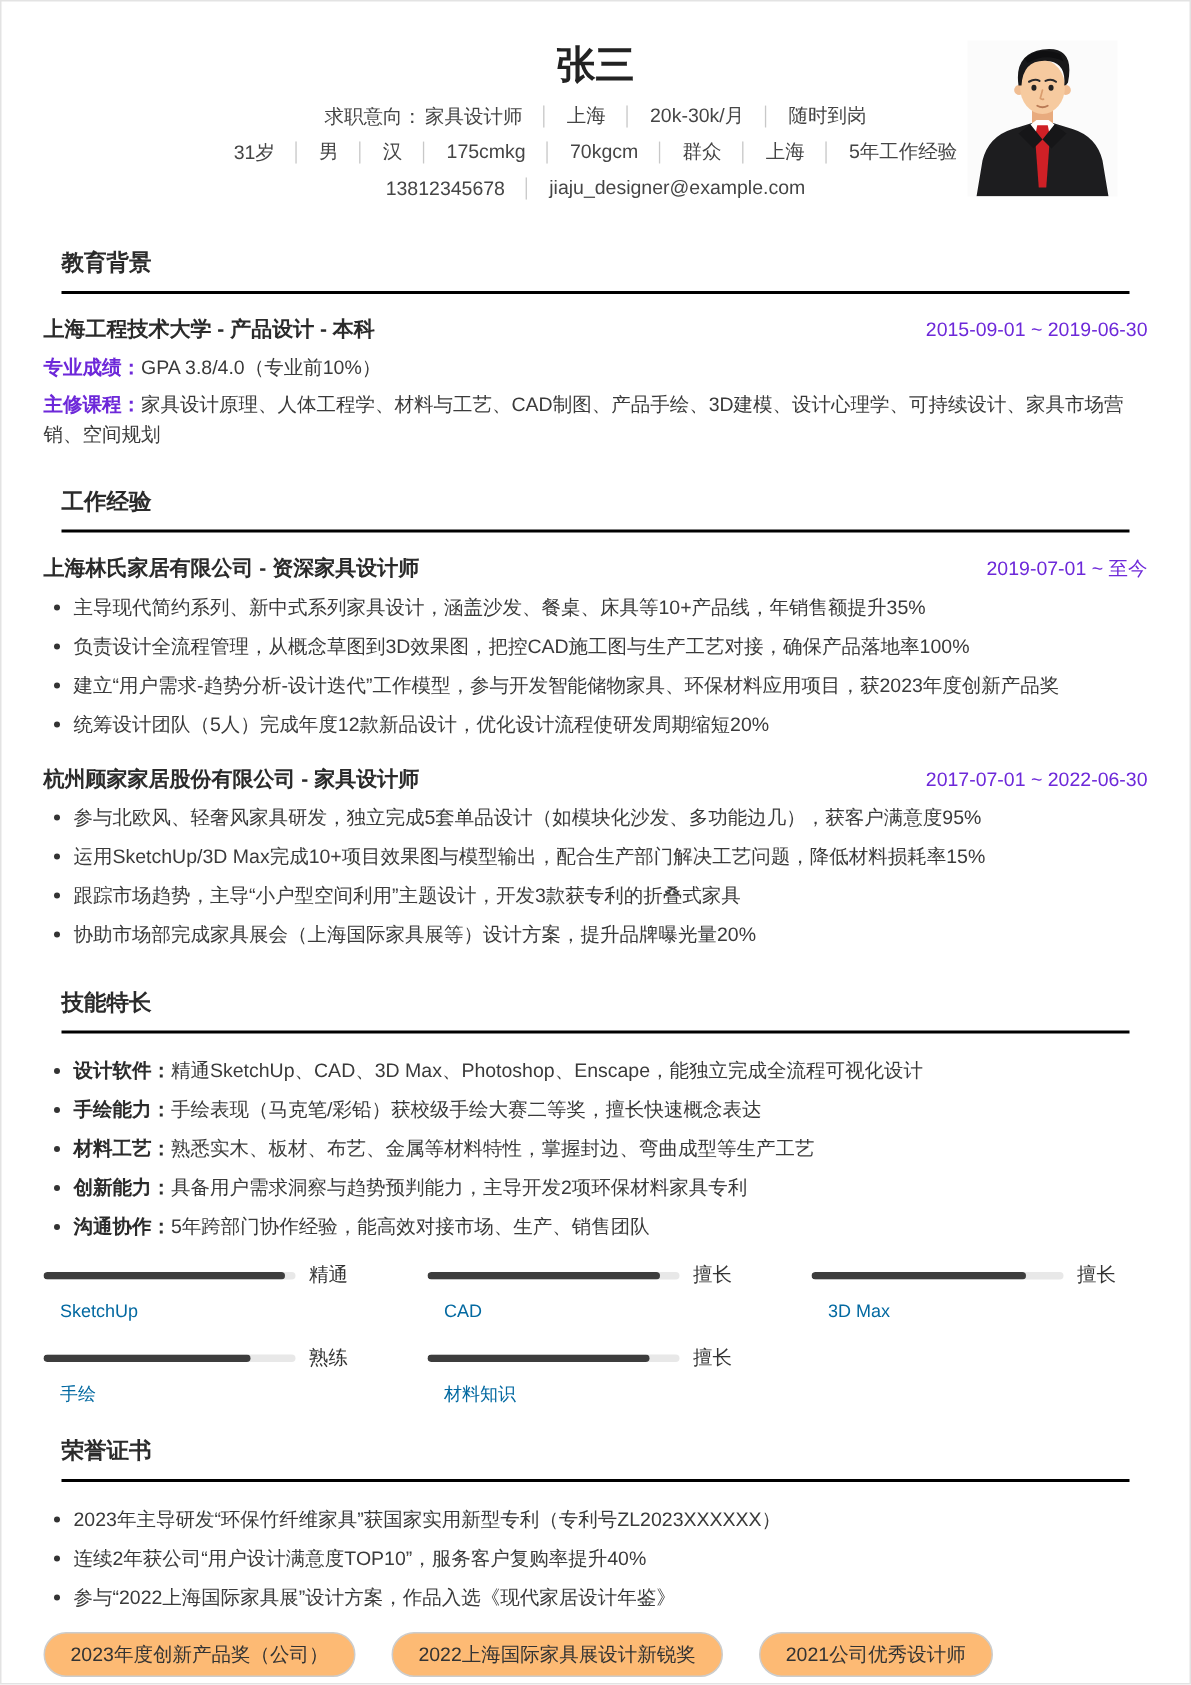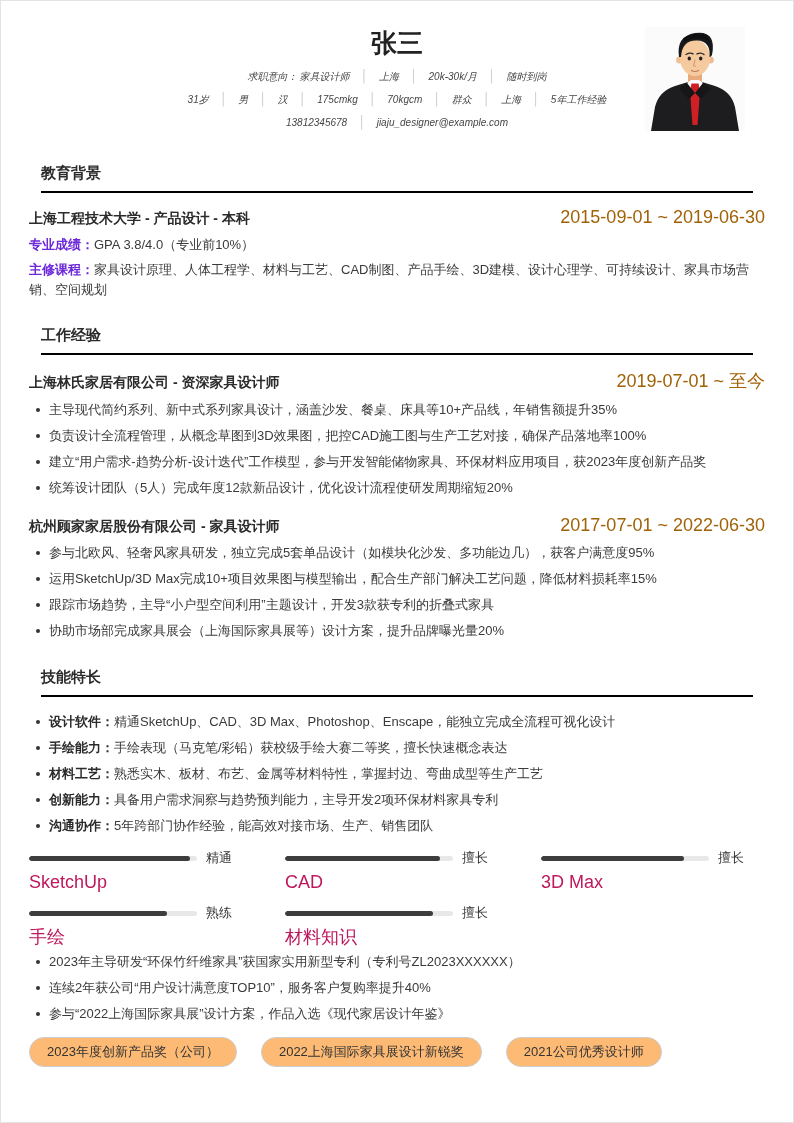--- a/index.html
+++ b/index.html
@@ -11,41 +11,41 @@
     overflow:hidden;
     font-family:"Liberation Sans","DejaVu Sans",sans-serif;
     color:#3a3a3a;
     -webkit-font-smoothing:antialiased;
   }
   .page{position:relative;padding:0 28px;}
 
   
   .header{padding-top:30px;text-align:center;}
   .name{font-size:26px;font-weight:700;color:#222;line-height:24px;margin:0 0 10px 0;}
-  .hline{display:flex;justify-content:center;align-items:flex-end;font-size:10px;color:#454545;line-height:23px;font-style:italic;}
+  .hline{display:flex;justify-content:center;align-items:flex-end;font-size:13px;color:#454545;line-height:23px;}
   .hline .lbl{margin-right:2px;}
   .sep-list{display:flex;list-style:none;margin:0;padding:0;align-items:center;}
   .sep-list li{white-space:nowrap;}
   .sep-list li + li::before{content:"│";color:#c8c8c8;margin:0 11px;font-size:12px;}
   .photo{position:absolute;top:26px;right:48px;width:100px;height:104px;overflow:hidden;background:#fbfbfb;}
   .photo svg{display:block;width:100%;height:100%;}
 
   
   h2.sec{
     font-size:15px;font-weight:700;color:#2b2b2b;line-height:18px;
     margin:12px;padding-bottom:9px;border-bottom:2px solid #000000;
   }
   .sec-edu h2.sec{margin-top:30px;}
   .sec-work h2.sec{margin-top:26px;}
   .sec-skill h2.sec{margin-top:24px;}
   .sec-honor h2.sec{margin-top:22px;}
 
   .row-between{display:flex;justify-content:space-between;align-items:baseline;}
   .org{font-size:14px;font-weight:700;color:#2b2b2b;line-height:18px;}
-  .date{font-size:18px;color:#a16207;white-space:nowrap;}
+  .date{font-size:13px;color:#6d28d9;white-space:nowrap;}
   .sec-edu .row-between{margin-top:14px;}
   .sec-work .row-between{margin-top:14px;}
 
   .kv-rows{margin-top:7px;}
   .kv-rows p{margin:0 0 5px 0;font-size:13px;line-height:20px;color:#3a3a3a;}
   .kv-rows .k{font-weight:700;color:#6d28d9;}
 
   ul.bullets{list-style:none;margin:4px 0 0 0;padding:0;}
   ul.bullets li{
     position:relative;padding:3px 0 3px 20px;
@@ -57,21 +57,21 @@
   }
   ul.bullets .k{font-weight:700;color:#2b2b2b;}
 
   
   .bars{display:grid;grid-template-columns:repeat(3,1fr);column-gap:32px;row-gap:14px;margin-top:10px;}
   .bar-cell{min-width:0;}
   .bar-row{display:flex;align-items:center;gap:9px;}
   .track{flex:1;max-width:168px;height:5px;background:#e8e8e8;border-radius:3px;overflow:hidden;}
   .fill{height:100%;background:#3d3d3d;border-radius:3px;}
   .level{font-size:13px;color:#333;white-space:nowrap;}
-  .bar-name{font-size:18px;color:#be185d;margin-top:7px;line-height:16px;}
+  .bar-name{font-size:12px;color:#0369a1;margin-top:7px;line-height:16px;margin-left:11px;}
 
   
   .badges{display:flex;gap:24px;margin-top:10px;}
   .badge{
     display:inline-block;border:1px solid #cccccc;background:#fdba74;
     border-radius:15px;padding:6px 17px;font-size:13px;color:#333;line-height:16px;
     white-space:nowrap;
   }
 </style>
 </head>
@@ -259,20 +259,21 @@
               <div class="fill" style="width: 88%;"></div>
             </div>
             <span class="level">擅长</span>
           </div>
           <div class="bar-name">材料知识</div>
         </div>
       </div>
   </section>
 
   <section class="sec-honor">
+    <h2 class="sec">荣誉证书</h2>
     <ul class="bullets">
 
     <li>2023年主导研发“环保竹纤维家具”获国家实用新型专利（专利号ZL2023XXXXXX）</li>
         <li>连续2年获公司“用户设计满意度TOP10”，服务客户复购率提升40%</li>
         <li>参与“2022上海国际家具展”设计方案，作品入选《现代家居设计年鉴》</li>
       </ul>
     <div class="badges">
 
     <span class="badge">2023年度创新产品奖（公司）</span>
         <span class="badge">2022上海国际家具展设计新锐奖</span>

